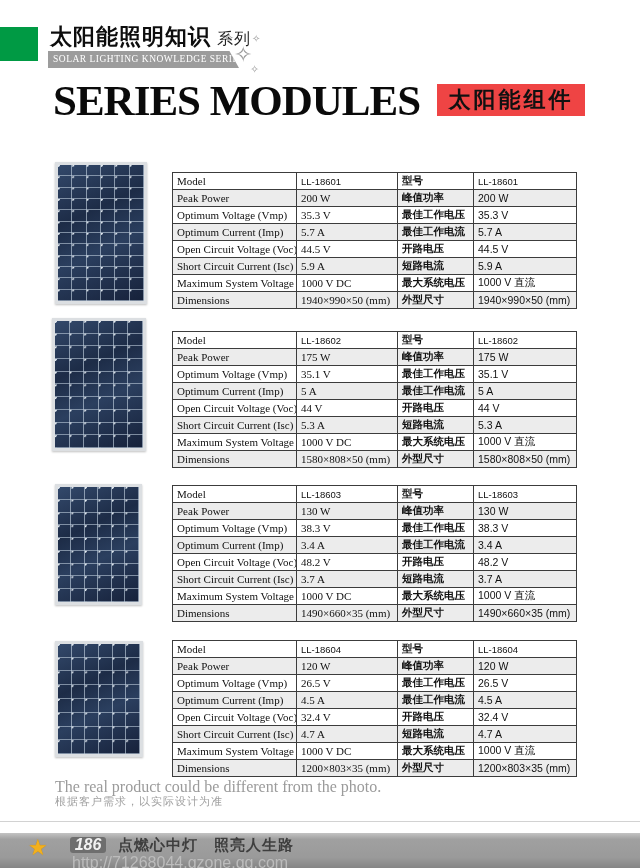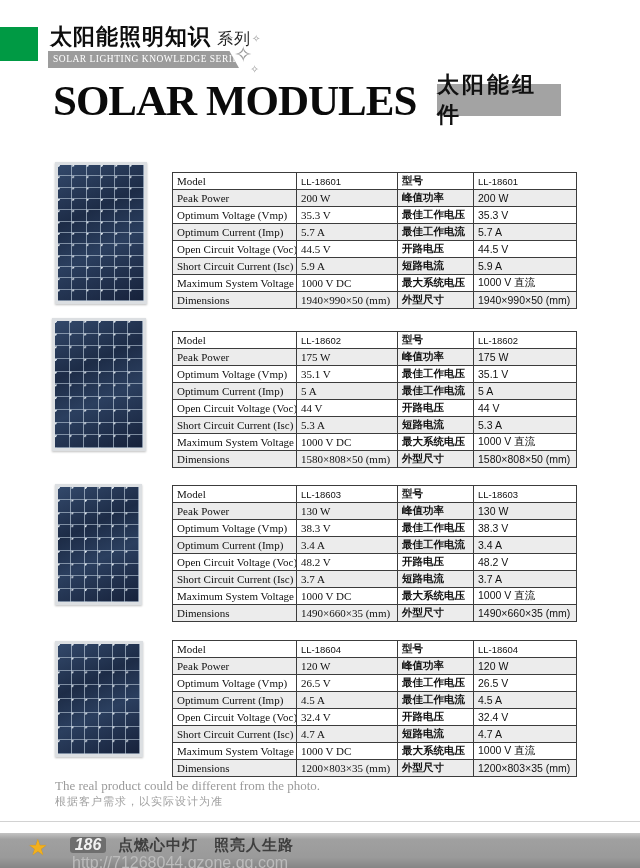--- a/index.html
+++ b/index.html
@@ -16,21 +16,21 @@
                  color:#fff;font-size:9.5px;letter-spacing:.5px;line-height:17px;padding-left:5px;
                  font-family:"Liberation Serif","DejaVu Serif",serif;white-space:nowrap;}
   .sparkles{position:absolute;left:224px;top:32px;width:46px;height:50px;color:#9a9a9a;}
   .sparkles span{position:absolute;line-height:1;}
   .sp1{font-size:22px;left:10px;top:12px;}
   .sp2{font-size:12px;left:0px;top:0px;}
   .sp3{font-size:10px;left:28px;top:2px;}
   .sp4{font-size:11px;left:26px;top:32px;}
   .page-title{position:absolute;left:53px;top:76px;font-size:43px;font-weight:bold;
               letter-spacing:-1px;color:#0a0a0a;}
-  .title-badge{position:absolute;left:437px;top:84px;width:124px;height:32px;background:#a3a3a3;
+  .title-badge{position:absolute;left:437px;top:84px;width:148px;height:32px;background:#ef4444;
                display:flex;align-items:center;justify-content:center;
                font-size:22px;font-weight:bold;letter-spacing:3px;color:#111;
                font-family:Liberation Mono, monospace;}
 
   
   .panel-wrap{position:absolute;background:#f4f4f4;border:3px solid #dcdfe2;
               box-shadow:0 1px 2px rgba(0,0,0,.25);}
   .panel{width:100%;height:100%;
     background-image:
       radial-gradient(circle at 0 0, rgba(235,242,248,.95) 1.6px, rgba(235,242,248,0) 2.2px),
@@ -48,21 +48,21 @@
   table.spec-table td{border:1px solid #3c3c3c;padding:1px 4px 1px 4px;height:13px;
                       white-space:nowrap;overflow:hidden;color:#101010;}
   table.spec-table tr.alt td{background:#ececec;}
   td.cell-label-zh,td.cell-value-zh{font-family:"Liberation Sans","DejaVu Sans",sans-serif;font-size:10.5px;}
   td.cell-label-zh{font-weight:600;}
   table.spec-table tr:first-child td.cell-value-en,
   table.spec-table tr:first-child td.cell-value-zh{
       font-family:"Liberation Sans","DejaVu Sans",sans-serif;font-size:9.5px;}
 
   
-  .note-en{position:absolute;left:55px;top:778px;font-size:13px;color:#9b9b9b;}
+  .note-en{position:absolute;left:55px;top:778px;font-size:16px;color:#9b9b9b;}
   .note-zh{position:absolute;left:55px;top:794px;font-size:11px;color:#a0a0a0;
            font-family:"Liberation Sans","DejaVu Sans",sans-serif;letter-spacing:1px;text-align:right;}
 
   
   .hairline{position:absolute;left:0;top:821px;width:640px;height:1px;background:#d2d2d2;}
   .footer-bar{position:absolute;left:0;top:833px;width:640px;height:35px;
               background:linear-gradient(#c3c3c3 0%,#a0a0a0 18%,#9a9a9a 70%,#858585 100%);}
   .footer-star{position:absolute;left:28px;top:0px;font-size:22px;color:#f2b01e;
                text-shadow:0 0 1px #b97f0c;line-height:30px;}
   .page-badge{position:absolute;left:70px;top:4px;min-width:30px;height:16px;background:#6e6e6e;
@@ -83,21 +83,21 @@
   <div class="series-zh">
     <span>太阳能照明知识</span><span class="series-tag">系列</span>
   </div>
   <div class="series-banner">SOLAR LIGHTING KNOWLEDGE SERIES</div>
   <div class="sparkles">
     <span class="sp1">✧</span>
     <span class="sp2">✧</span>
     <span class="sp3">✧</span>
     <span class="sp4">✧</span>
   </div>
-  <div class="page-title">SOLAR MODULES</div>
+  <div class="page-title">SERIES MODULES</div>
   <div class="title-badge">太阳能组件</div>
 
   <div class="panel-wrap" style="left:55px;top:162px;width:86px;height:136px;">
     <div class="panel" style="--cols:6;--rows:12;"></div>
   </div>
   <table class="spec-table" style="top:172px;">
     <colgroup>
         <col style="width:124px">
         <col style="width:101px">
         <col style="width:76px">

